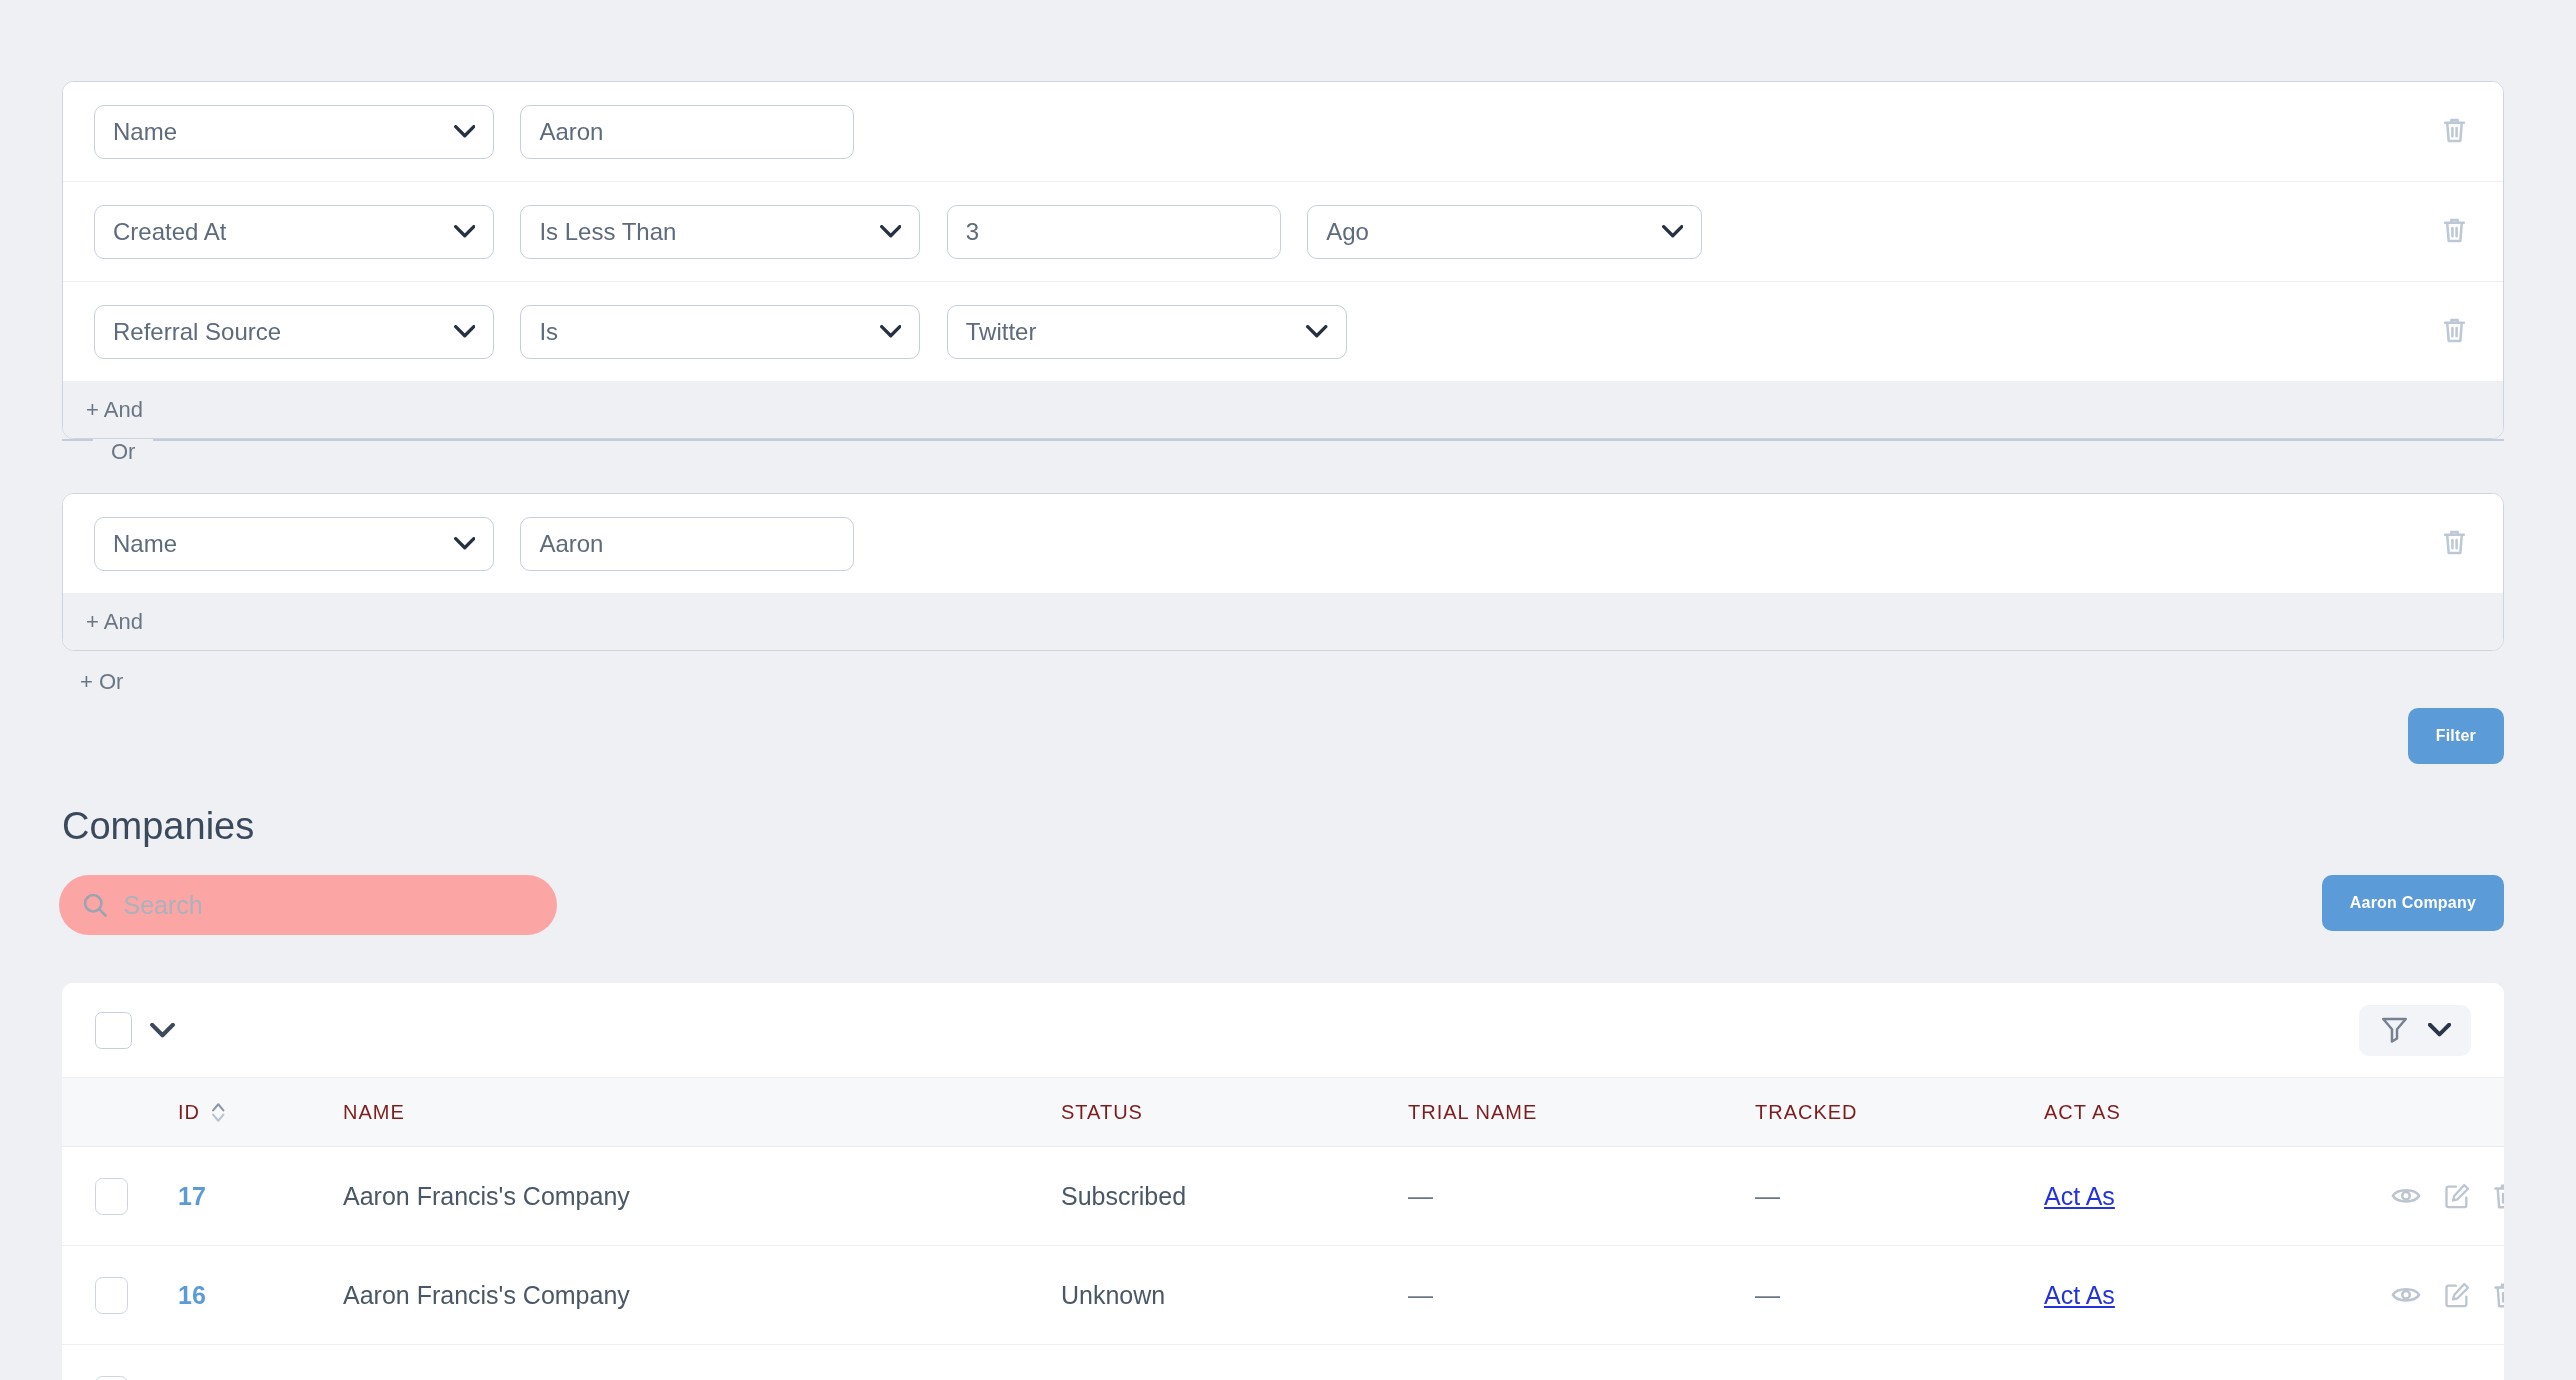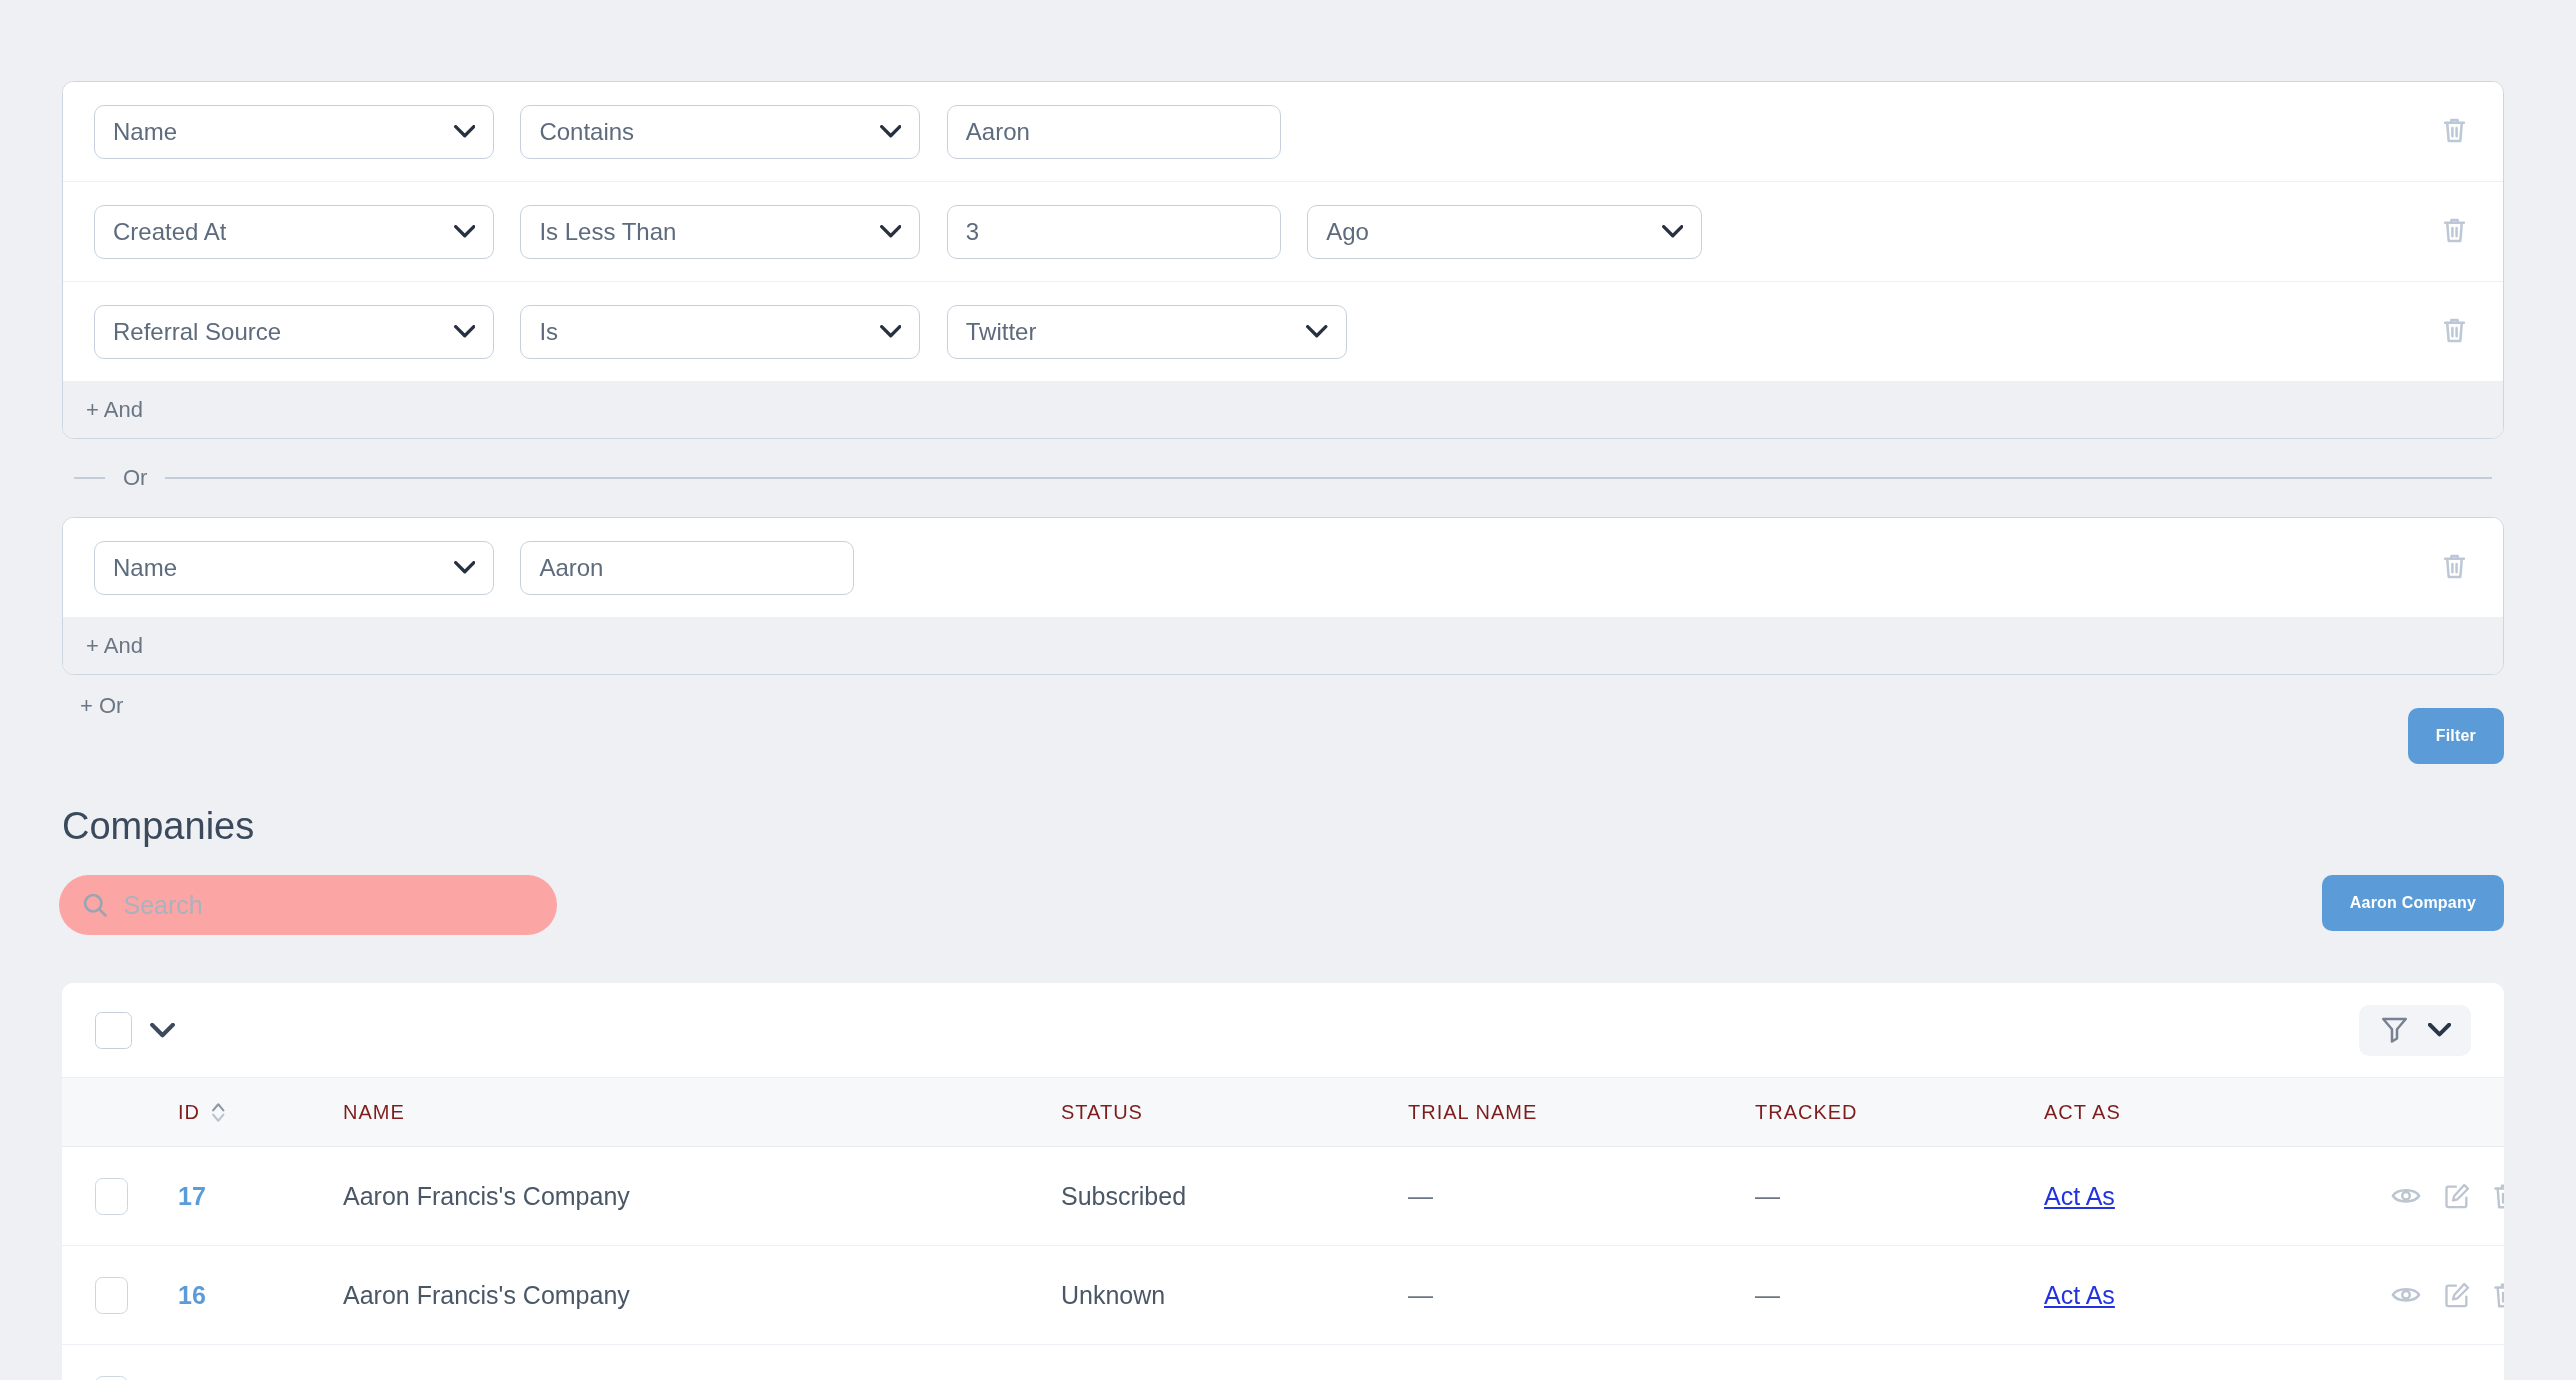--- a/index.html
+++ b/index.html
@@ -90,23 +90,23 @@
     display: flex;
     align-items: center;
     padding: 0 23px;
     font-size: 22px;
     color: #6b7684;
     cursor: pointer;
   }
 
   .or-divider {
     display: flex;
-    align-items: center;
+    align-items: flex-start;
     height: 54px;
-    margin: 12px;
+    margin: 0;
   }
   .or-divider .dash-l {
     width: 31px;
     height: 1.7px;
     background: #c3ccd8;
     flex: none;
   }
   .or-divider .or-txt {
     font-size: 22px;
     color: #6b7684;
@@ -310,28 +310,20 @@
 <body>
 
 <div class="filter-wrap">
 
   
   <div class="group">
 
     <div class="cond-row">
       <div class="ctl sel w-field">
         <span class="lbl">Name</span>
-        <span class="chev">
-          <svg width="21.5" height="13.2" viewBox="0 0 26 16">
-              <path d="M2 2 L13 13 L24 2" stroke="#273142" stroke-width="4" fill="none" stroke-linecap="round" stroke-linejoin="round"></path>
-            </svg>
-        </span>
-      </div>
-      <div class="ctl sel w-op">
-        <span class="lbl">Contains</span>
         <span class="chev">
           <svg width="21.5" height="13.2" viewBox="0 0 26 16">
               <path d="M2 2 L13 13 L24 2" stroke="#273142" stroke-width="4" fill="none" stroke-linecap="round" stroke-linejoin="round"></path>
             </svg>
         </span>
       </div>
       <div class="ctl w-val">
         <span class="lbl">Aaron</span>
       </div>
       <div class="trash-btn">

